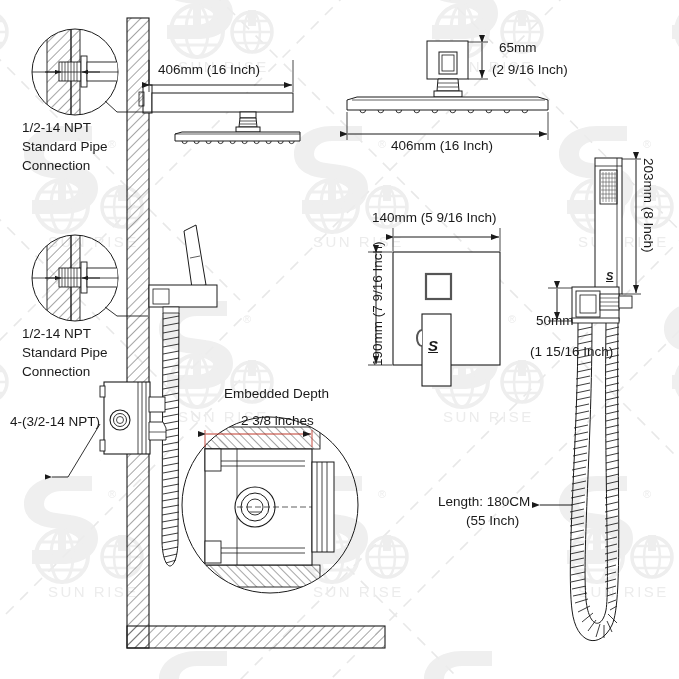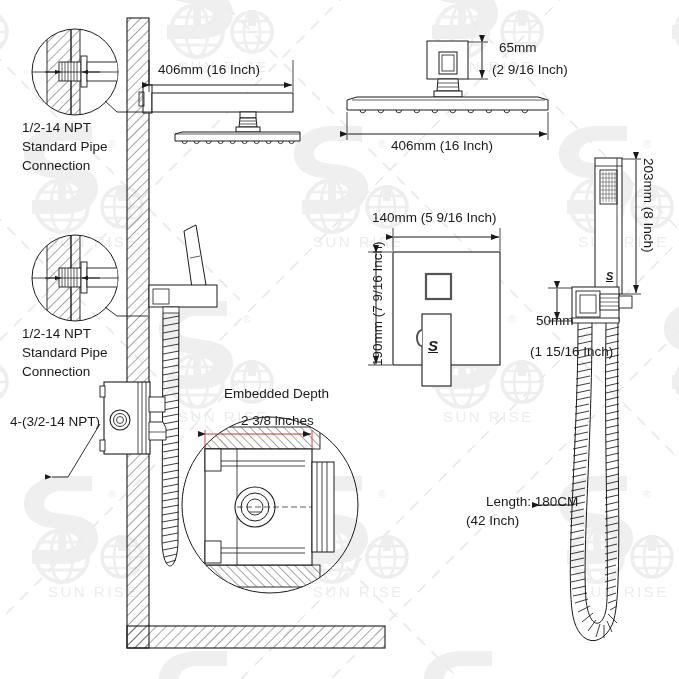--- a/index.html
+++ b/index.html
@@ -597,19 +597,19 @@
 
   <div class="lbl l15" style="left:22px;top:326px;">1/2-14 NPT</div>
   <div class="lbl l15" style="left:22px;top:345px;">Standard Pipe</div>
   <div class="lbl l15" style="left:22px;top:364px;">Connection</div>
 
   <div class="lbl l15" style="left:10px;top:414px;">4-(3/2-14 NPT)</div>
 
   <div class="lbl l15" style="left:224px;top:386px;text-align:right;">Embedded Depth</div>
   <div class="lbl l15" style="left:241px;top:413px;">2 3/8 inches</div>
 
-  <div class="lbl l15" style="left:438px;top:494px;margin-left:48px;">Length: 180CM</div>
-  <div class="lbl l15" style="left:466px;top:513px;">(42 Inch)</div>
+  <div class="lbl l15" style="left:438px;top:494px;">Length: 180CM</div>
+  <div class="lbl l15" style="left:466px;top:513px;">(55 Inch)</div>
 
   <div class="lbl" style="left:428px;top:337px;font-size:15px;font-weight:bold;font-style:italic;text-decoration:underline;">S</div>
   <div class="lbl" style="left:606px;top:270px;font-size:11px;font-weight:bold;font-style:italic;text-decoration:underline;">S</div>
 
 </div>
 
 </body></html>

